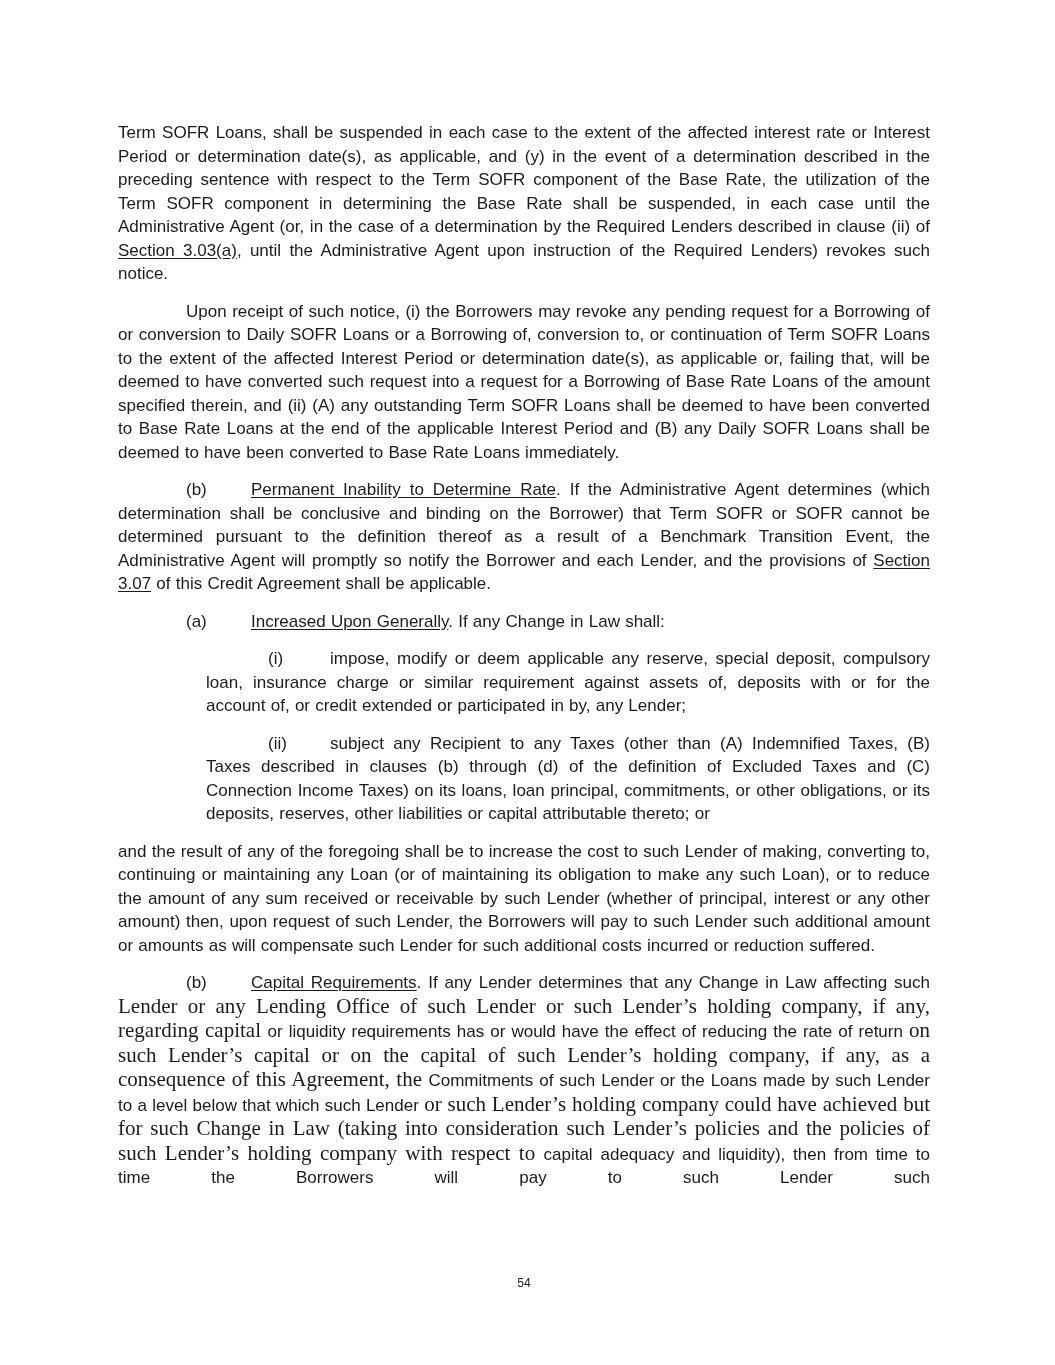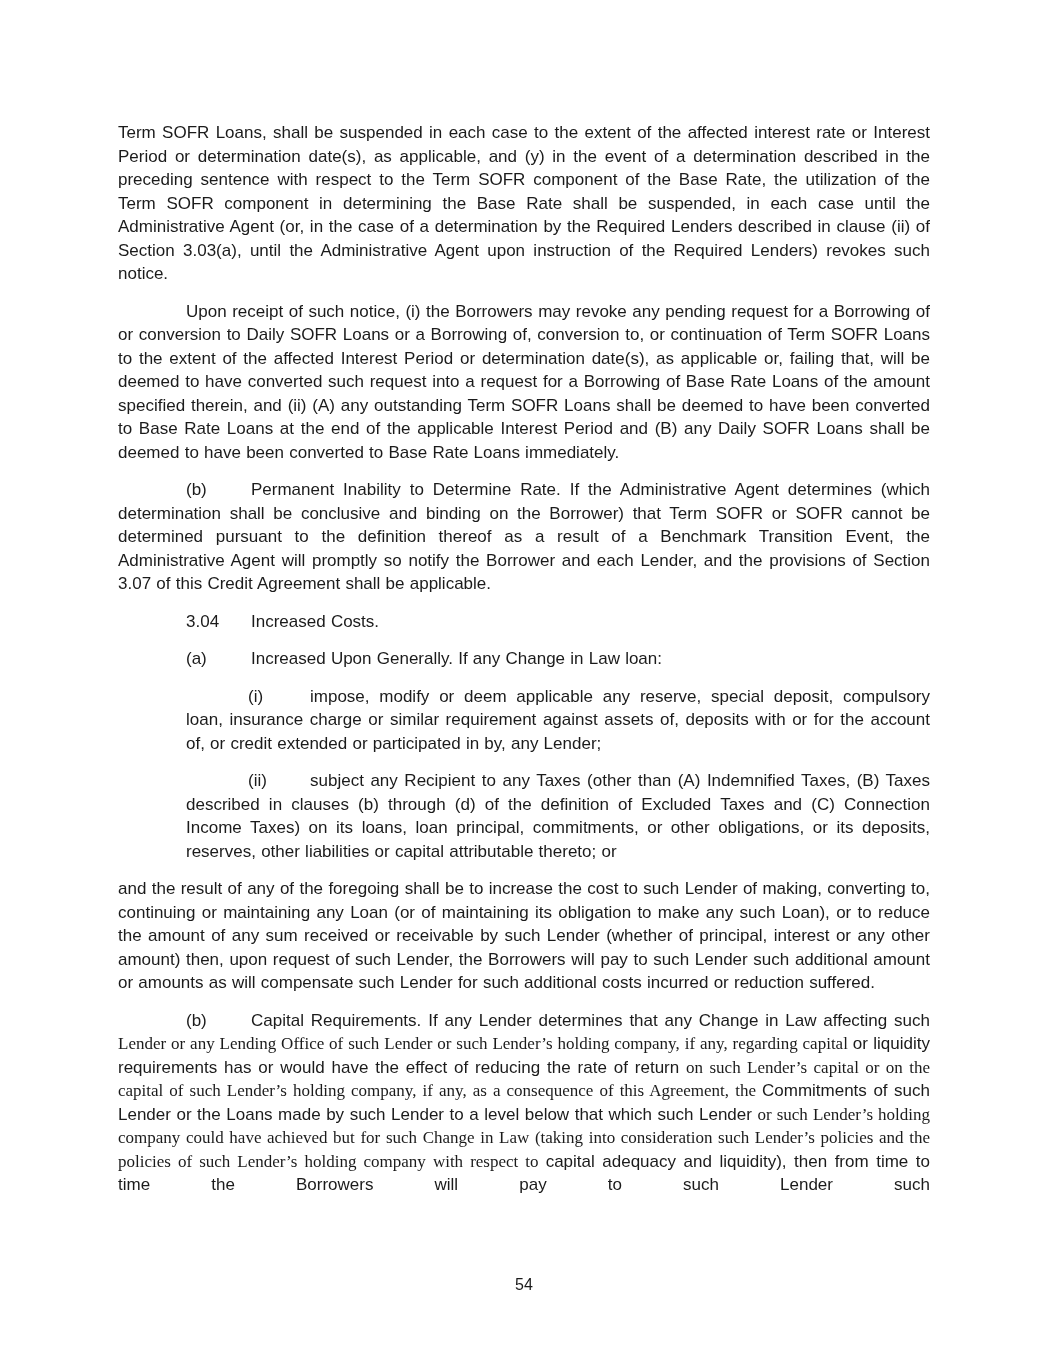--- a/index.html
+++ b/index.html
@@ -31,61 +31,61 @@
   }
   .indent {
     text-indent: 68px;
   }
   .lbl {
     display: inline-block;
     width: 65px;
     text-indent: 0;
   }
   .item {
-    margin-left: 68px;
+    margin-left: 88px;
     text-indent: 62px;
   }
   .item .lbl {
     width: 62px;
   }
   .u {
+    text-decoration: underline;
     text-underline-offset: 2px;
   }
   .serif {
     font-family: "Liberation Serif", "DejaVu Serif", serif;
-    font-size: 17px;
+    font-size: 21px;
   }
   .jlast {
     text-align-last: justify;
   }
   .pagenum {
     position: absolute;
     top: 1276px;
     left: 118px;
     width: 812px;
     text-align: center;
-    font-size: 16px;
+    font-size: 12px;
     color: #1b1b1b;
   }
 </style>
 </head>
 <body>
 
 <div class="page">
   <div class="content">
 
     <p class="para"><span>Term SOFR Loans, shall be suspended in each case to the extent of the affected interest rate or Interest Period or determination date(s), as applicable, and (y) in the event of a determination described in the preceding sentence with respect to the Term SOFR component of the Base Rate, the utilization of the Term SOFR component in determining the Base Rate shall be suspended, in each case until the Administrative Agent (or, in the case of a determination by the Required Lenders described in clause (ii) of </span><span class="u">Section 3.03(a)</span><span>, until the Administrative Agent upon instruction of the Required Lenders) revokes such notice.</span></p>
 
     <p class="para indent"><span>Upon receipt of such notice, (i) the Borrowers may revoke any pending request for a Borrowing of or conversion to Daily SOFR Loans or a Borrowing of, conversion to, or continuation of Term SOFR Loans to the extent of the affected Interest Period or determination date(s), as applicable or, failing that, will be deemed to have converted such request into a request for a Borrowing of Base Rate Loans of the amount specified therein, and (ii) (A) any outstanding Term SOFR Loans shall be deemed to have been converted to Base Rate Loans at the end of the applicable Interest Period and (B) any Daily SOFR Loans shall be deemed to have been converted to Base Rate Loans immediately.</span></p>
 
     <p class="para indent"><span class="lbl">(b)</span><span class="u">Permanent Inability to Determine Rate</span><span>.  If the Administrative Agent determines (which determination shall be conclusive and binding on the Borrower) that Term SOFR or SOFR cannot be determined pursuant to the definition thereof as a result of a Benchmark Transition Event, the Administrative Agent will promptly so notify the Borrower and each Lender, and the provisions of </span><span class="u">Section 3.07</span><span> of this Credit Agreement shall be applicable.</span></p>
 
-    <p class="para indent"><span class="lbl">3.04</span><span class="u">Increased Costs</span><span>.</span></p>
 
-    <p class="para indent"><span class="lbl">(a)</span><span class="u">Increased Upon Generally</span><span>.  If any Change in Law loan:</span></p>
+    <p class="para indent"><span class="lbl">(a)</span><span class="u">Increased Upon Generally</span><span>.  If any Change in Law shall:</span></p>
 
     <p class="para item"><span class="lbl">(i)</span><span>impose, modify or deem applicable any reserve, special deposit, compulsory loan, insurance charge or similar requirement against assets of, deposits with or for the account of, or credit extended or participated in by, any Lender;</span></p>
 
     <p class="para item"><span class="lbl">(ii)</span><span>subject any Recipient to any Taxes (other than (A) Indemnified Taxes, (B) Taxes described in clauses (b) through (d) of the definition of Excluded Taxes and (C) Connection Income Taxes) on its loans, loan principal, commitments, or other obligations, or its deposits, reserves, other liabilities or capital attributable thereto; or</span></p>
 
 
     <p class="para"><span>and the result of any of the foregoing shall be to increase the cost to such Lender of making, converting to, continuing or maintaining any Loan (or of maintaining its obligation to make any such Loan), or to reduce the amount of any sum received or receivable by such Lender (whether of principal, interest or any other amount) then, upon request of such Lender, the Borrowers will pay to such Lender such additional amount or amounts as will compensate such Lender for such additional costs incurred or reduction suffered.</span></p>
 
     <p class="para indent jlast"><span class="lbl">(b)</span><span class="u">Capital Requirements</span><span>.  If any Lender determines that any Change in Law affecting such </span><span class="serif">Lender or any Lending Office of such Lender or such Lender’s holding company, if any, regarding capital </span><span>or liquidity requirements has or would have the effect of reducing the rate of return </span><span class="serif">on such Lender’s capital or on the capital of such Lender’s holding company, if any, as a consequence of this Agreement, the </span><span>Commitments of such Lender or the Loans made by such Lender to a level below that which such Lender </span><span class="serif">or such Lender’s holding company could have achieved but for such Change in Law (taking into consideration such Lender’s policies and the policies of such Lender’s holding company with respect to </span><span>capital adequacy and liquidity), then from time to time the Borrowers will pay to such Lender such</span></p>
 

